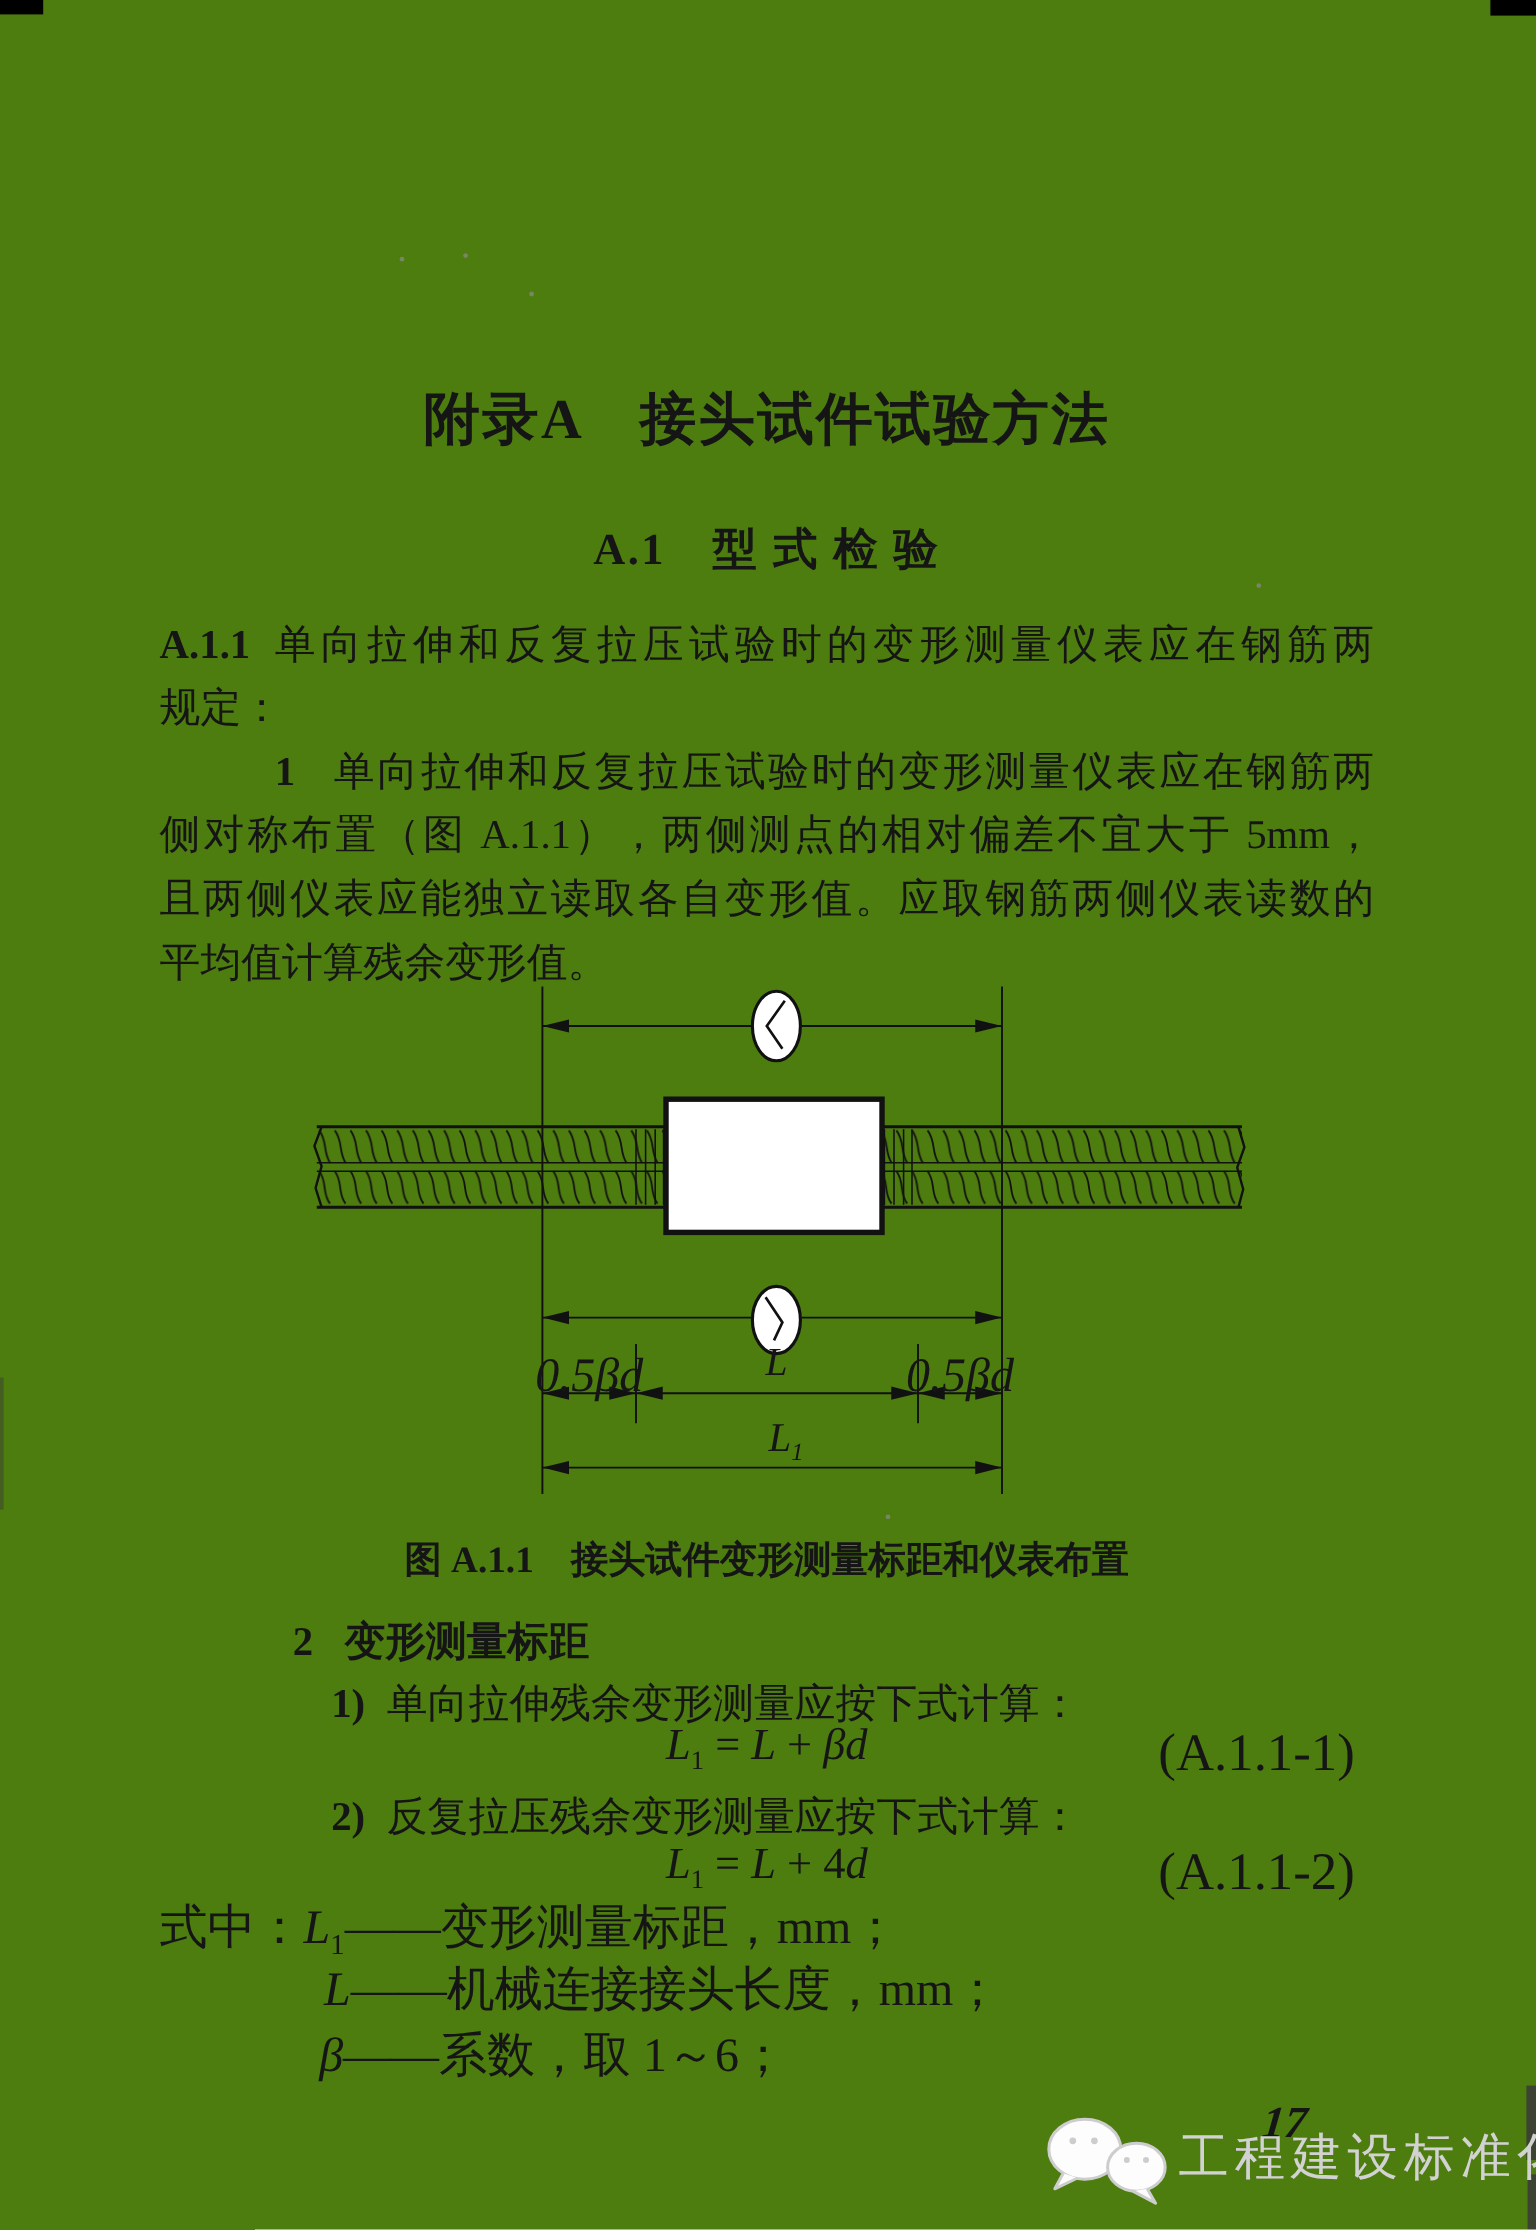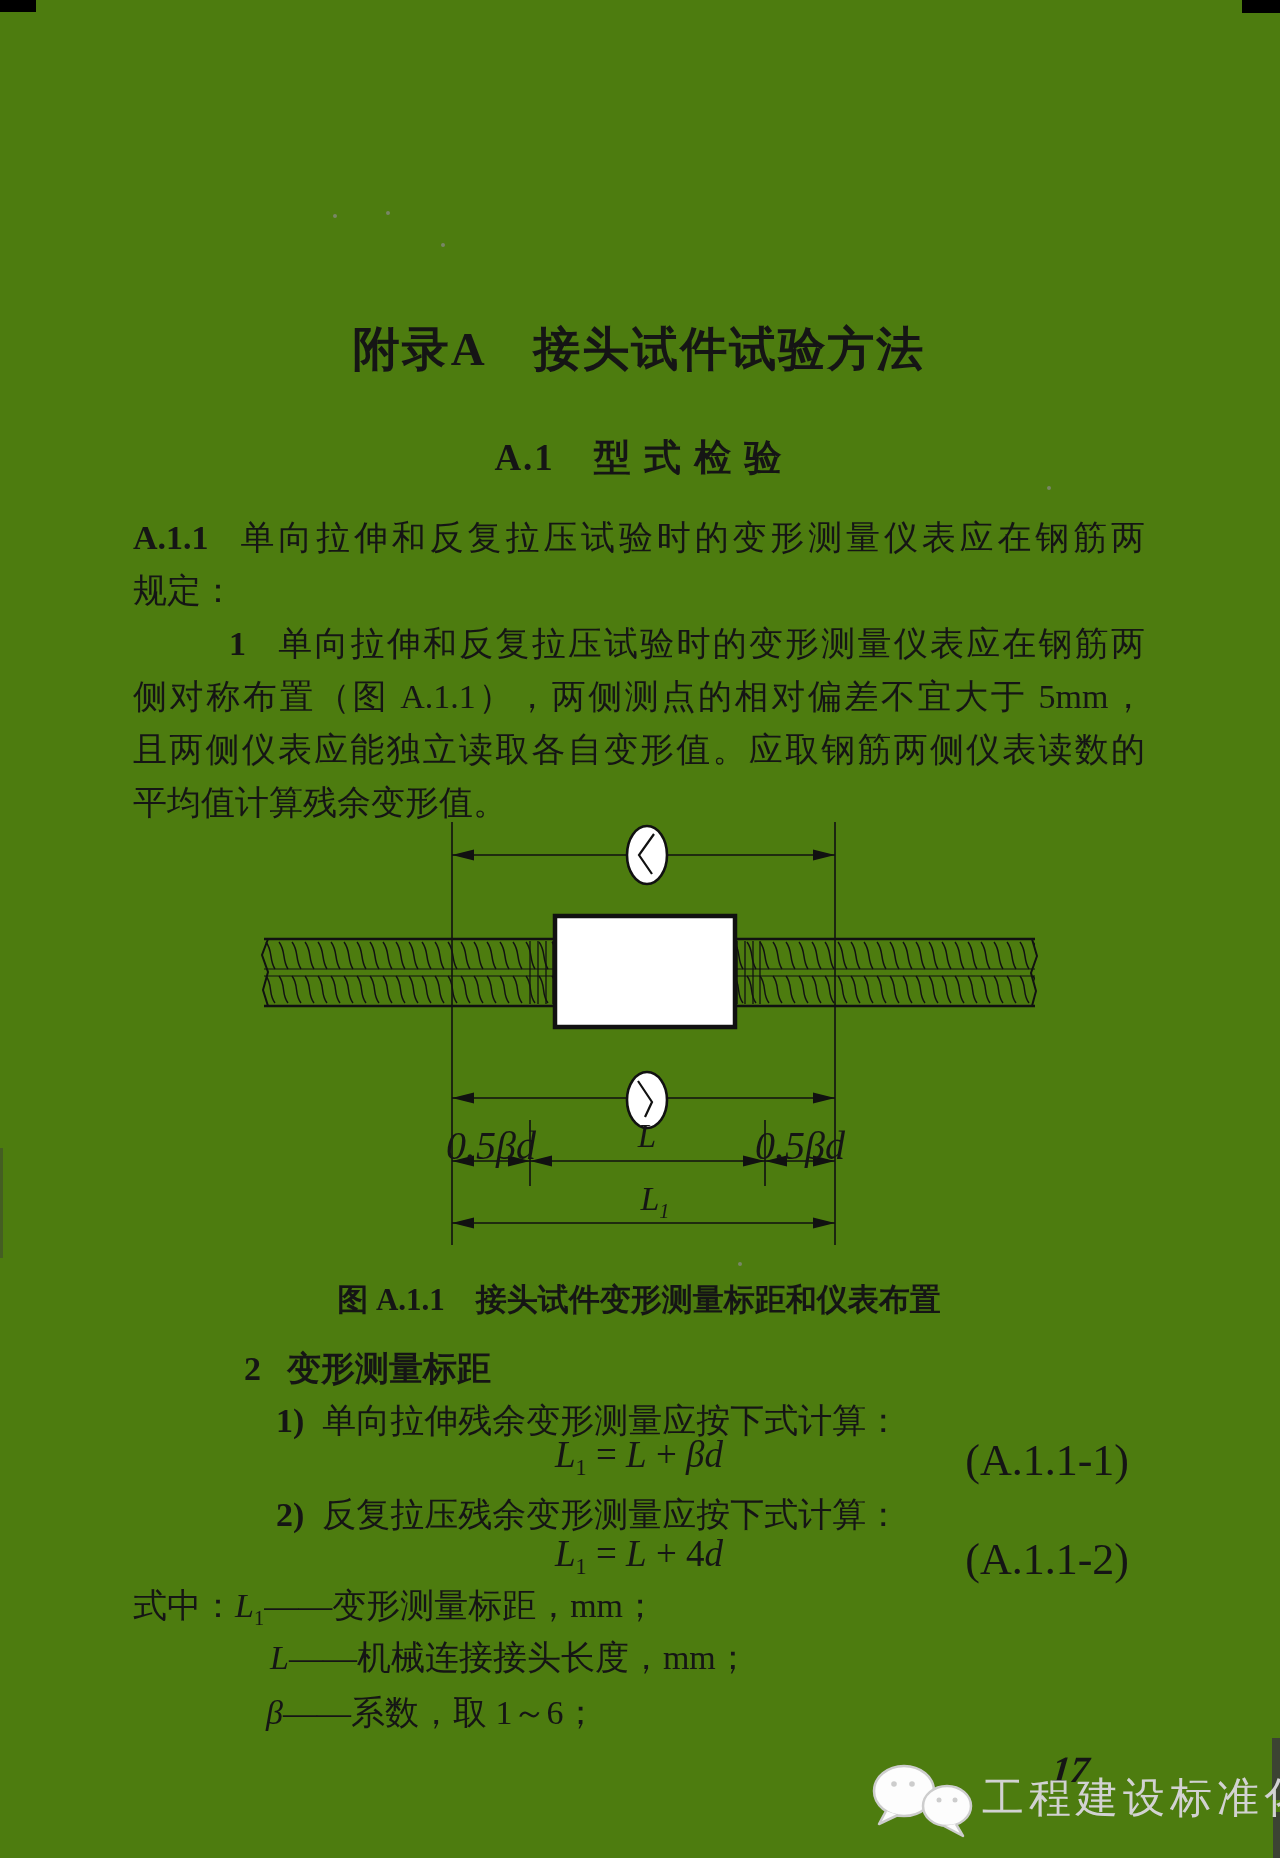--- a/index.html
+++ b/index.html
@@ -16,21 +16,21 @@
   .title{font-size:47px;font-weight:700;text-align:center;letter-spacing:2px;}
   .heading{font-size:37px;font-weight:700;text-align:center;letter-spacing:2px;}
   .caption{font-size:31px;font-weight:700;text-align:center;}
   .eqrow{height:52px;}
   .eq{position:absolute;left:0;right:0;text-align:center;font-size:37px;font-style:normal;}
   .eq .it{font-style:italic;}
   .eqlabel{position:absolute;right:16px;top:2px;font-size:44px;}
   sub{font-size:0.6em;}
   .it{font-style:italic;}
   .figlabel{font-size:40px;font-style:italic;text-align:center;white-space:nowrap;}
-  .defline{font-size:34px;line-height:46px;white-space:nowrap;}
+  .defline{font-size:40px;line-height:46px;white-space:nowrap;}
   .defvar{display:inline-block;}
   .watermark-text{font-size:42px;color:#d2d2d2;letter-spacing:5px;white-space:nowrap;}
   .pagenum{font-size:37px;font-weight:600;font-style:italic;transform:skewX(-6deg);}
   .speck{position:absolute;width:4px;height:4px;background:#8a8a8a;border-radius:50%;opacity:.7;}
   .cornermark{position:absolute;background:#000;}
   .edgestreak{position:absolute;background:#3a3a3a;opacity:.85;}
 </style>
 </head>
 <body>
 
@@ -45,21 +45,21 @@
   <div class="speck" style="left:386px;top:211px;"></div>
   <div class="speck" style="left:441px;top:243px;"></div>
   <div class="speck" style="left:1047px;top:486px;"></div>
   <div class="speck" style="left:738px;top:1262px;"></div>
 
   <div class="abs title" style="left:133px;top:318px;width:1012px;">附录A　接头试件试验方法</div>
 
   <div class="abs heading" style="left:133px;top:433px;width:1012px;">A.1　型 式 检 验</div>
 
   <div class="abs tline jline" style="left:133px;top:516px;width:1012px;">
-    <b class="num" style="margin-right:28px;">A.1.1</b><span>单向拉伸和反复拉压试验时的变形测量仪表应在钢筋两</span>
+    <b class="num" style="margin-right:16px;">A.1.1</b><span>单向拉伸和反复拉压试验时的变形测量仪表应在钢筋两</span>
   </div>
   <div class="abs tline" style="left:133px;top:569px;">规定：</div>
 
   <div class="abs tline jline" style="left:229px;top:622px;width:916px;">
     <b class="num" style="margin-right:30px;">1</b><span>单向拉伸和反复拉压试验时的变形测量仪表应在钢筋两</span>
   </div>
   <div class="abs tline jline" style="left:133px;top:675px;width:1012px;">侧对称布置（图 A.1.1），两侧测点的相对偏差不宜大于 5mm，</div>
   <div class="abs tline jline" style="left:133px;top:728px;width:1012px;">且两侧仪表应能独立读取各自变形值。应取钢筋两侧仪表读数的</div>
   <div class="abs tline" style="left:133px;top:781px;">平均值计算残余变形值。</div>
 

